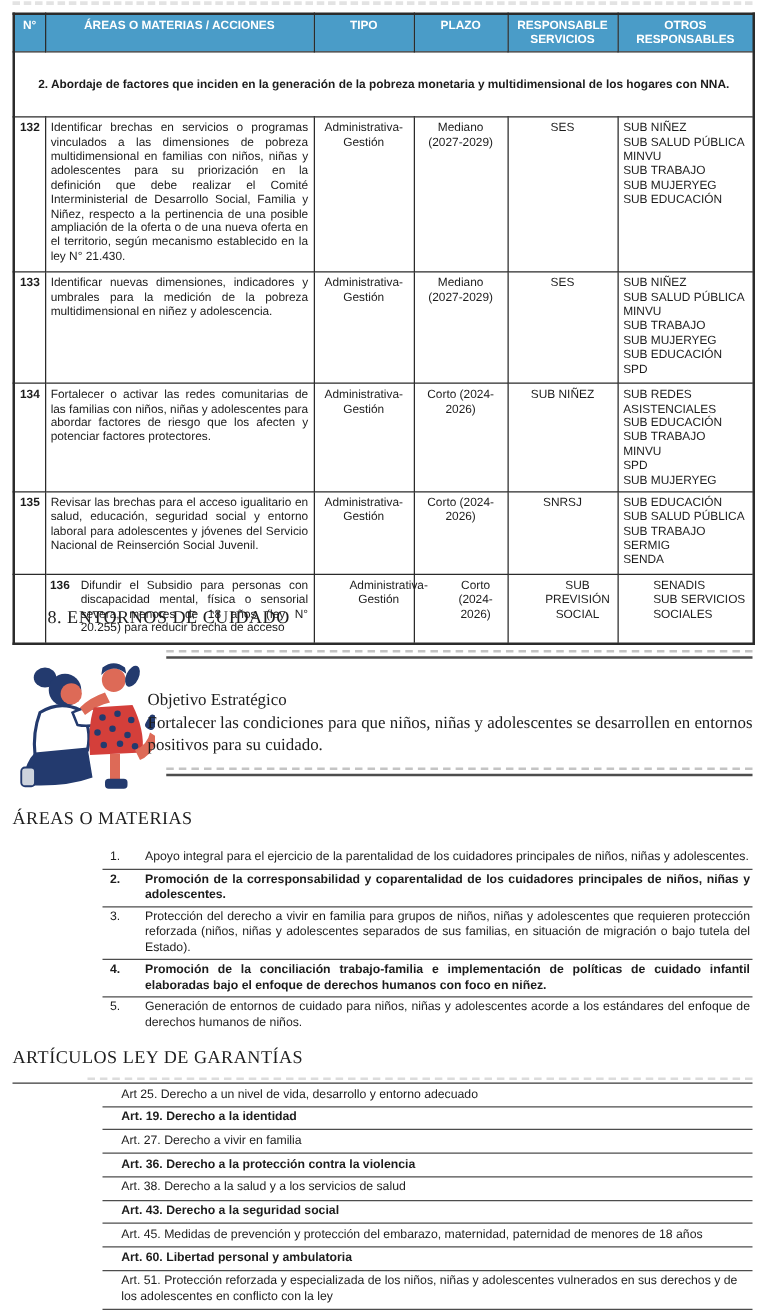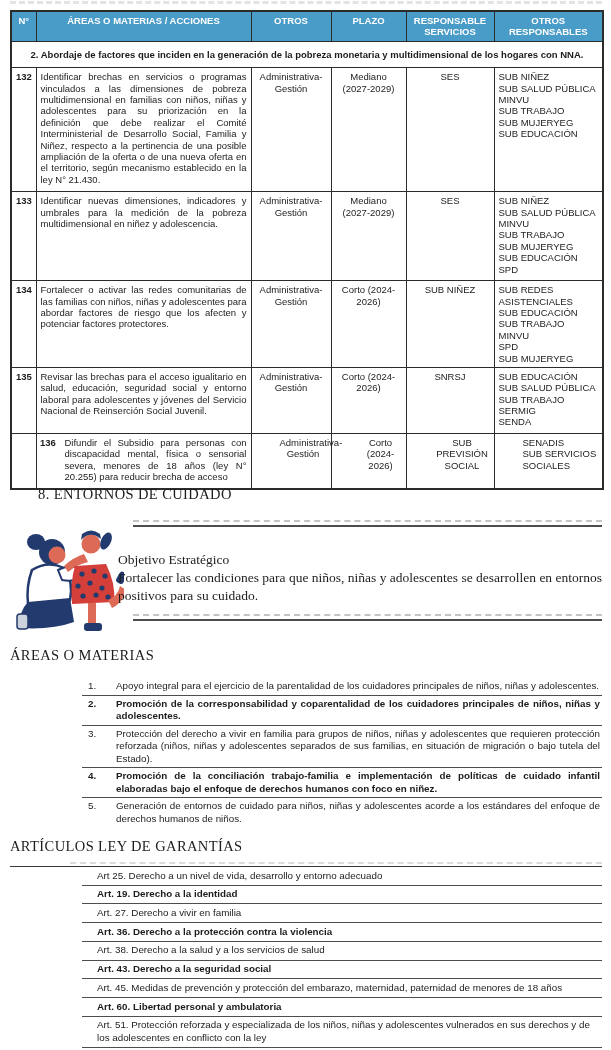--- a/index.html
+++ b/index.html
@@ -39,21 +39,21 @@
     color: #ffffff;
     font-weight: bold;
     text-align: center;
     vertical-align: middle;
     padding: 4px 2px;
     height: 30px;
   }
   tr.section-row td {
     font-weight: bold;
     text-align: center;
-    padding: 7px 10px;
+    padding: 20px 10px;
   }
   td.cell-num { font-weight: bold; text-align: center; }
   td.cell-accion { text-align: justify; }
   td.cell-tipo, td.cell-plazo, td.cell-resp { text-align: center; }
   td.cell-otros { text-align: left; }
   tr.r132 td { height: 124px; }
   tr.r133 td { height: 89px; }
   tr.r134 td { height: 85px; margin-left: 27px; }
   tr.r135 td { height: 66px; }
   tr.r136 td { height: 56px; padding-left: 28px; }
@@ -130,21 +130,21 @@
         <col style="width:215px">
         <col style="width:80px">
       <col style="width:75px">
         <col style="width:88px">
         <col style="width:109px">
     </colgroup>
     <thead>
       <tr>
         <th class="blue">N°</th>
         <th class="blue">ÁREAS O MATERIAS / ACCIONES</th>
-        <th class="blue">OTROS</th>
+        <th class="blue">TIPO</th>
         <th class="blue">PLAZO</th>
         <th class="blue">RESPONSABLE SERVICIOS</th>
         <th class="blue">OTROS RESPONSABLES</th>
       </tr>
     </thead>
     <tbody>
       <tr class="section-row">
         <td colspan="6">2. Abordaje de factores que inciden en la generación de la pobreza monetaria y multidimensional de los hogares con NNA.</td>
       </tr>
       <tr class="r132">

